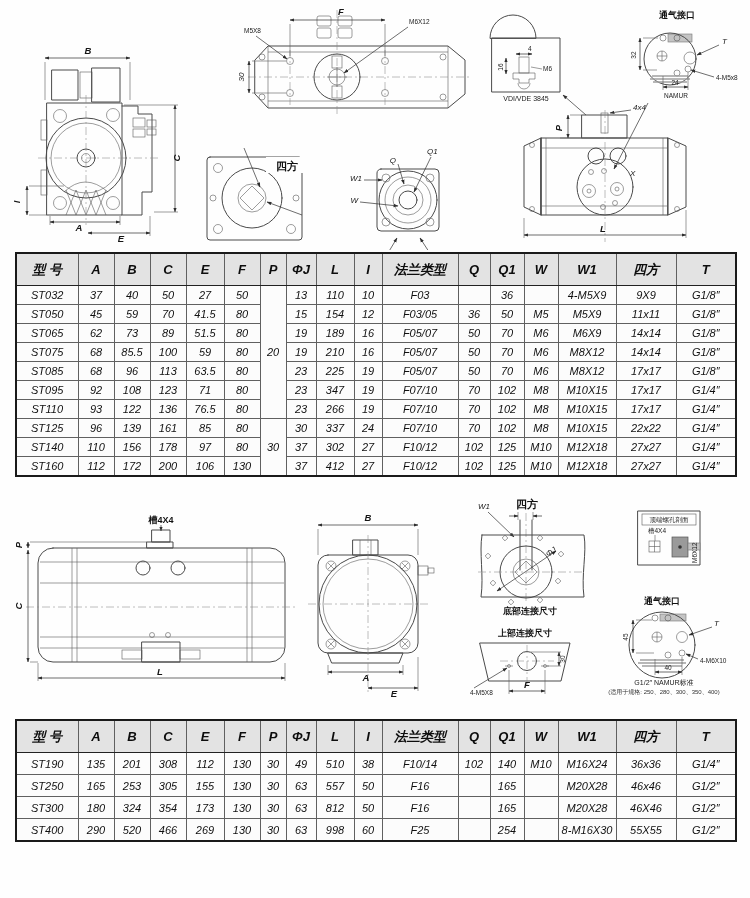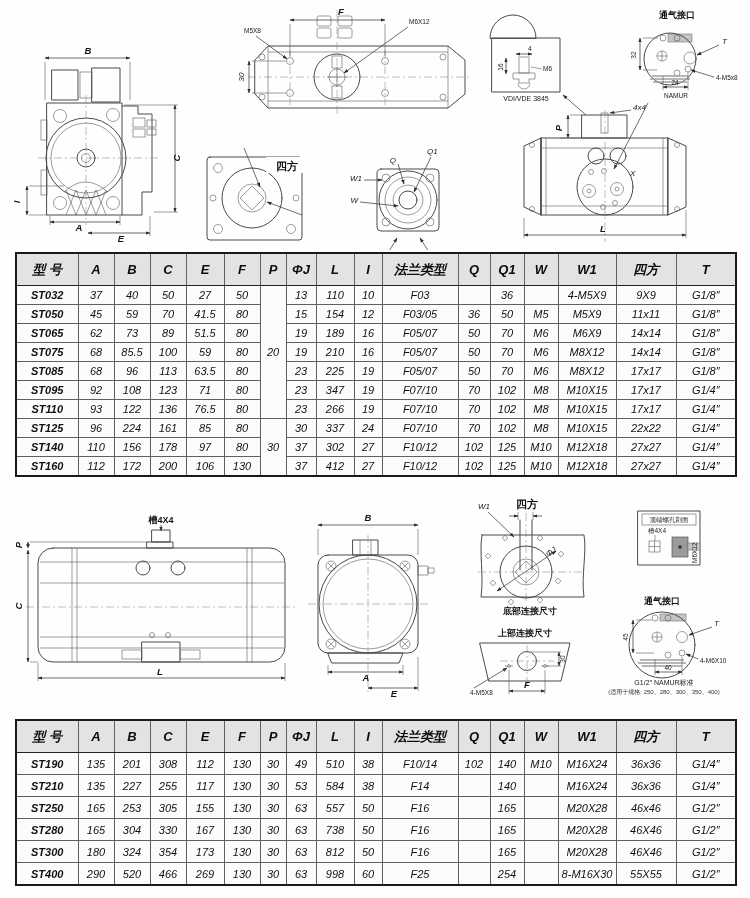--- a/index.html
+++ b/index.html
@@ -25,21 +25,21 @@
   .cjk{font:bold 11px "Liberation Sans","DejaVu Sans",sans-serif;fill:#111;}
   .cjks{font:bold 9px "Liberation Sans","DejaVu Sans",sans-serif;fill:#111;}
   
   table{position:absolute;left:15px;border-collapse:collapse;table-layout:fixed;width:720px;background:#fcfcfc;border:2px solid #1a1a1a;padding-left:8px;}
   #table1{top:252px;}
   #table2{top:719px;}
   th,td{border:1px solid #606060;padding:0;text-align:center;overflow:hidden;white-space:nowrap;}
   th{background:#e3e3e3;font:bold italic 13px "Liberation Sans","DejaVu Sans",sans-serif;height:31px;border-bottom:1.5px solid #222;color:#0d0d0d;}
   td{font:italic 11px "Liberation Sans",sans-serif;height:18px;color:#101010;}
   #table2 td{height:21px;}
-  td.model{font-weight:bold;}
+  td.model{font-weight:normal;}
 </style>
 </head>
 <body>
 
 <div class="drawings" id="top-drawings">
 <svg width="750" height="250" viewBox="0 0 750 250">
   <defs>
     <marker id="ar1" viewBox="0 0 10 10" refX="9" refY="5" markerWidth="7" markerHeight="7" orient="auto-start-reverse">
       <path d="M0,1.5 L10,5 L0,8.5 z" fill="#2f2f2f"></path>
     </marker>
@@ -430,21 +430,21 @@
         <td>70</td>
         <td>102</td>
         <td>M8</td>
         <td>M10X15</td>
         <td>17x17</td>
         <td>G1/4″</td>
       </tr>
       <tr>
         <td class="model">ST125</td>
         <td>96</td>
-        <td>224</td>
+        <td>139</td>
         <td>161</td>
         <td>85</td>
         <td>80</td>
         <td rowspan="3">30</td>
         <td>30</td>
         <td>337</td>
         <td>24</td>
         <td>F07/10</td>
         <td>70</td>
         <td>102</td>
@@ -733,77 +733,39 @@
         <td>38</td>
         <td>F10/14</td>
         <td>102</td>
         <td>140</td>
         <td>M10</td>
         <td>M16X24</td>
         <td>36x36</td>
         <td>G1/4″</td>
       </tr>
       <tr>
-        <td class="model">ST210</td>
-        <td>135</td>
-        <td>227</td>
-        <td>255</td>
-        <td>117</td>
-        <td>130</td>
-        <td>30</td>
-        <td>53</td>
-        <td>584</td>
-        <td>38</td>
-        <td>F14</td>
-        <td></td>
-        <td>140</td>
-        <td></td>
-        <td>M16X24</td>
-        <td>36x36</td>
-        <td>G1/4″</td>
-      </tr>
-      <tr>
         <td class="model">ST250</td>
         <td>165</td>
         <td>253</td>
         <td>305</td>
         <td>155</td>
         <td>130</td>
         <td>30</td>
         <td>63</td>
         <td>557</td>
         <td>50</td>
         <td>F16</td>
         <td></td>
         <td>165</td>
         <td></td>
         <td>M20X28</td>
         <td>46x46</td>
         <td>G1/2″</td>
       </tr>
       <tr>
-        <td class="model">ST280</td>
-        <td>165</td>
-        <td>304</td>
-        <td>330</td>
-        <td>167</td>
-        <td>130</td>
-        <td>30</td>
-        <td>63</td>
-        <td>738</td>
-        <td>50</td>
-        <td>F16</td>
-        <td></td>
-        <td>165</td>
-        <td></td>
-        <td>M20X28</td>
-        <td>46X46</td>
-        <td>G1/2″</td>
-      </tr>
-      <tr>
         <td class="model">ST300</td>
         <td>180</td>
         <td>324</td>
         <td>354</td>
         <td>173</td>
         <td>130</td>
         <td>30</td>
         <td>63</td>
         <td>812</td>
         <td>50</td>

